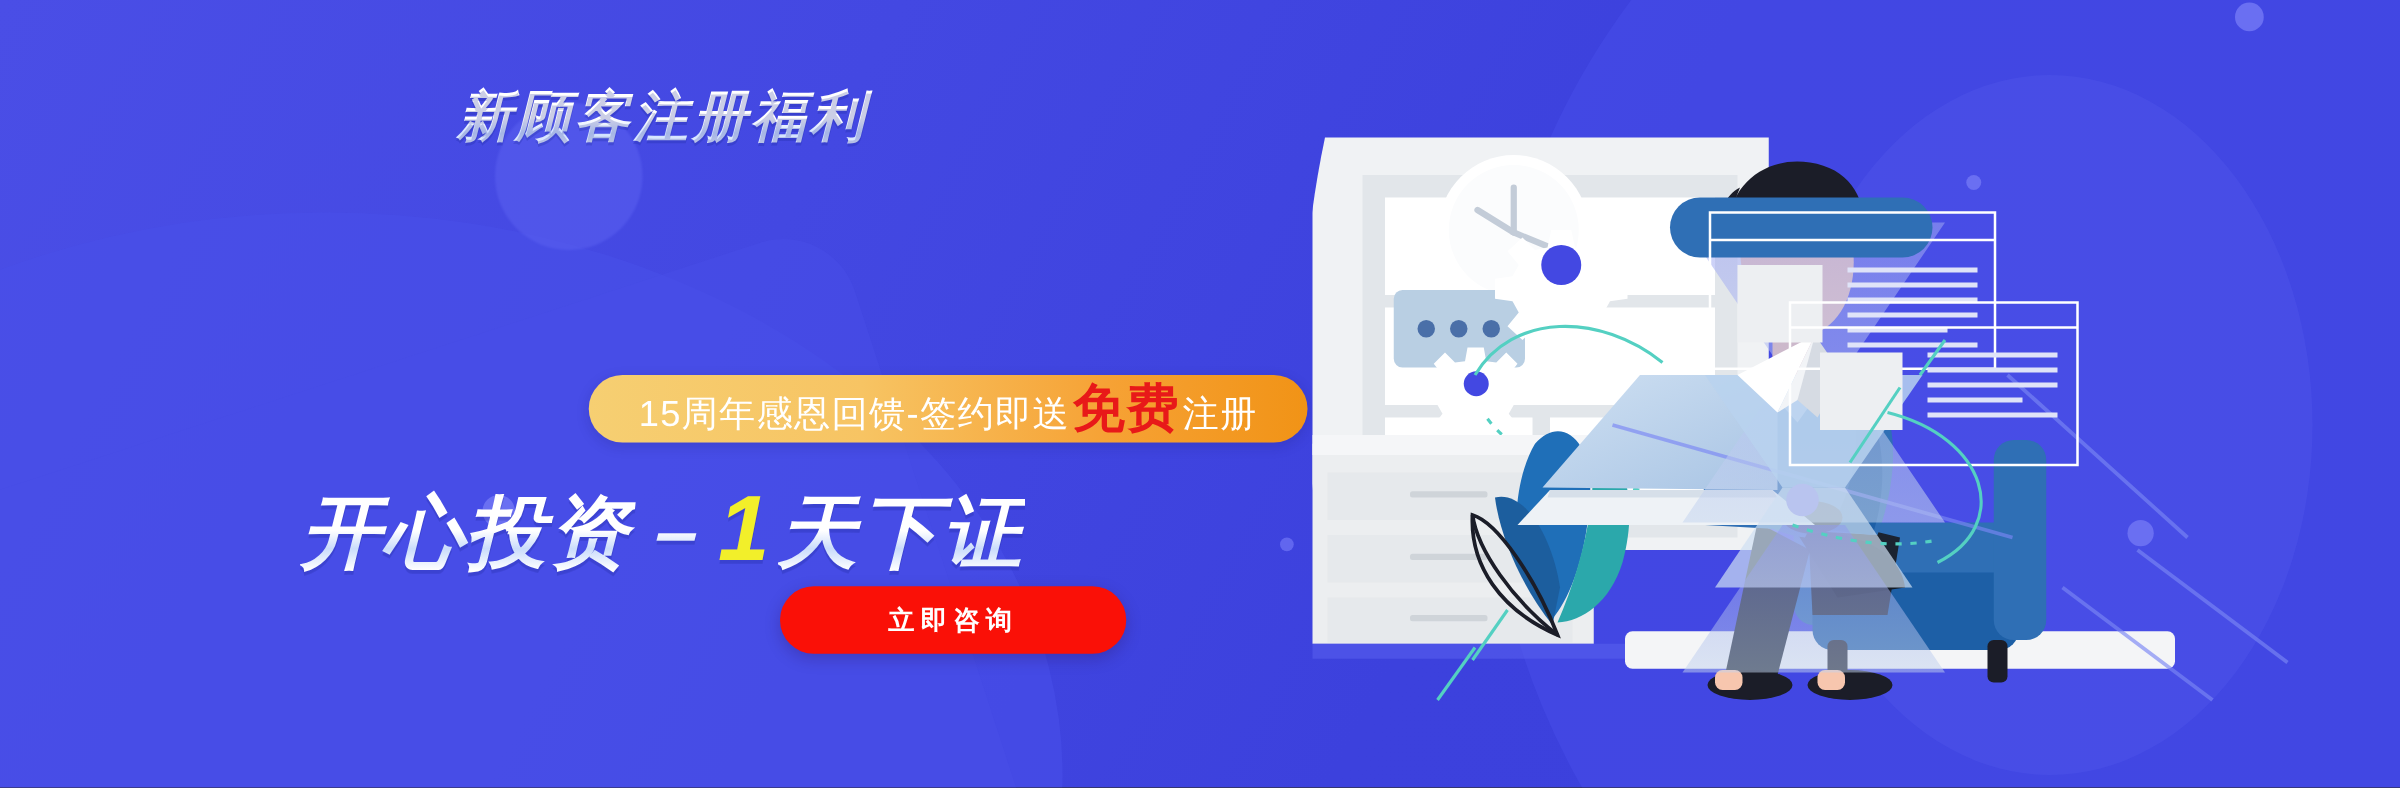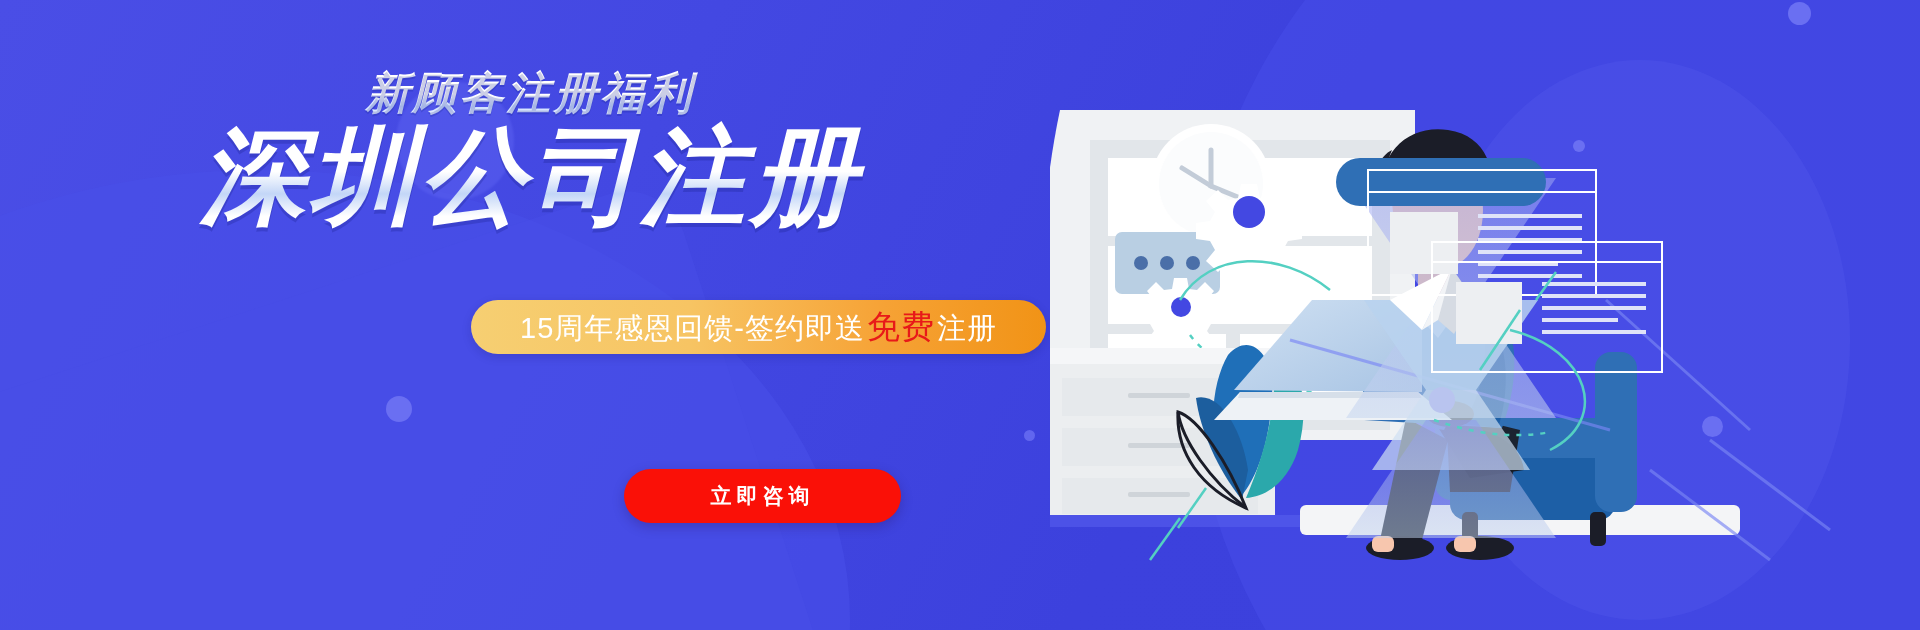--- a/index.html
+++ b/index.html
@@ -47,21 +47,21 @@
     filter:drop-shadow(0 4px 0 rgba(18,26,130,.25));
   }
 
   .pill{
     position:absolute;left:471px;top:300px;width:575px;height:54px;border-radius:27px;
     background:linear-gradient(90deg,#f6cf72 0%,#f7c463 38%,#f6a235 72%,#f19316 100%);
     display:flex;align-items:center;justify-content:center;
     box-shadow:0 3px 10px rgba(20,20,90,.18);
   }
   .pill-text{font-size:29px;color:#ffffff;letter-spacing:1px;white-space:nowrap;font-weight:500;}
-  .pill-text .free{color:#e81919;font-weight:normal;font-size:33px;padding:0 2px;text-align:right;}
+  .pill-text .free{color:#e81919;font-weight:bold;font-size:42px;padding:0 2px;text-align:right;}
 
   .subline{
     position:absolute;left:0;right:0;top:380px;text-align:center;
     font-size:64px;font-weight:bold;font-style:italic;letter-spacing:2px;white-space:nowrap;
   }
   .subline .w{
     background:linear-gradient(180deg,#ffffff 0%,#ffffff 48%,#cadcfb 68%,#ffffff 92%);
     -webkit-background-clip:text;background-clip:text;color:transparent;
     filter:drop-shadow(0 3px 0 rgba(18,26,130,.22));
   }
@@ -96,28 +96,30 @@
   <div class="dot d1"></div>
   <div class="dot d2"></div>
   <div class="dot d3"></div>
   <div class="dot d4"></div>
   <div class="dot d5"></div>
 
   <div class="copy">
 
     <div class="eyebrow">新顾客注册福利</div>
 
-    <div class="headline">深圳公司注册</div>
 
     <div class="pill">
       <div class="pill-text">
         <span>15周年感恩回馈-签约即送</span><span class="free">免费</span><span>注册</span>
       </div>
     </div>
 
+    <div class="subline">
+      <span class="w">开心投资－</span><span class="one">1</span><span class="w">天下证</span>
+    </div>
 
     <div class="cta">
       <span class="cta-label">立即咨询</span>
     </div>
   </div>
 
   <div class="art">
     <svg width="870" height="630" viewBox="0 0 870 630" xmlns="http://www.w3.org/2000/svg">
       <defs>
         <linearGradient id="hgTop" x1="0" y1="0" x2="0" y2="1">

